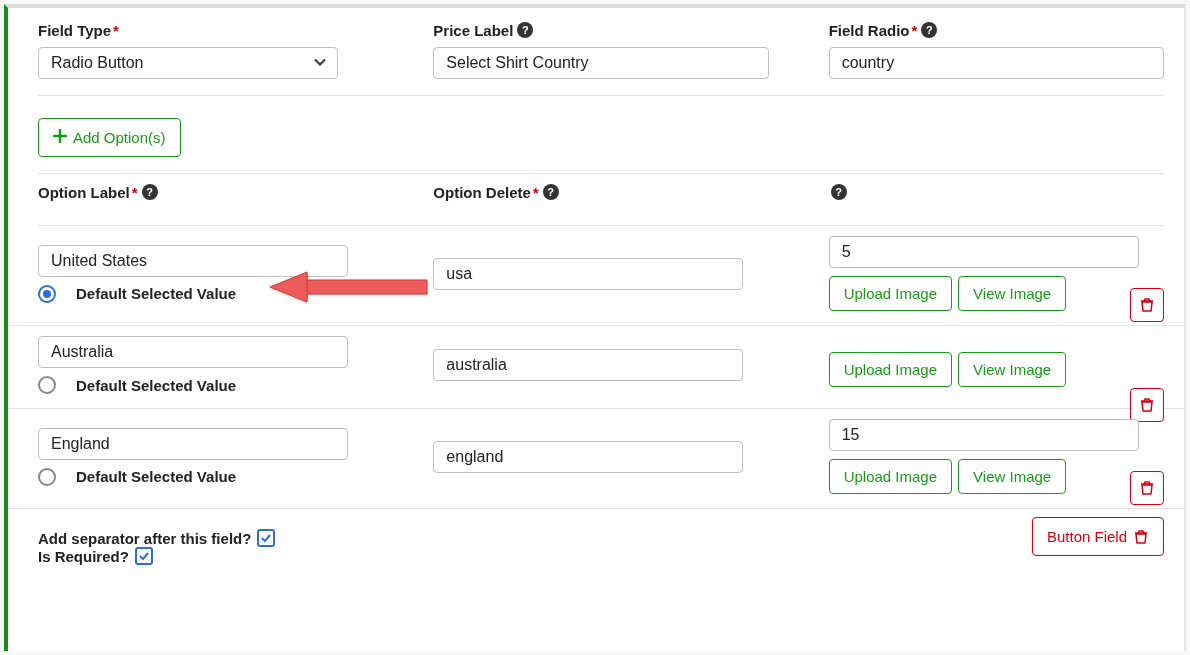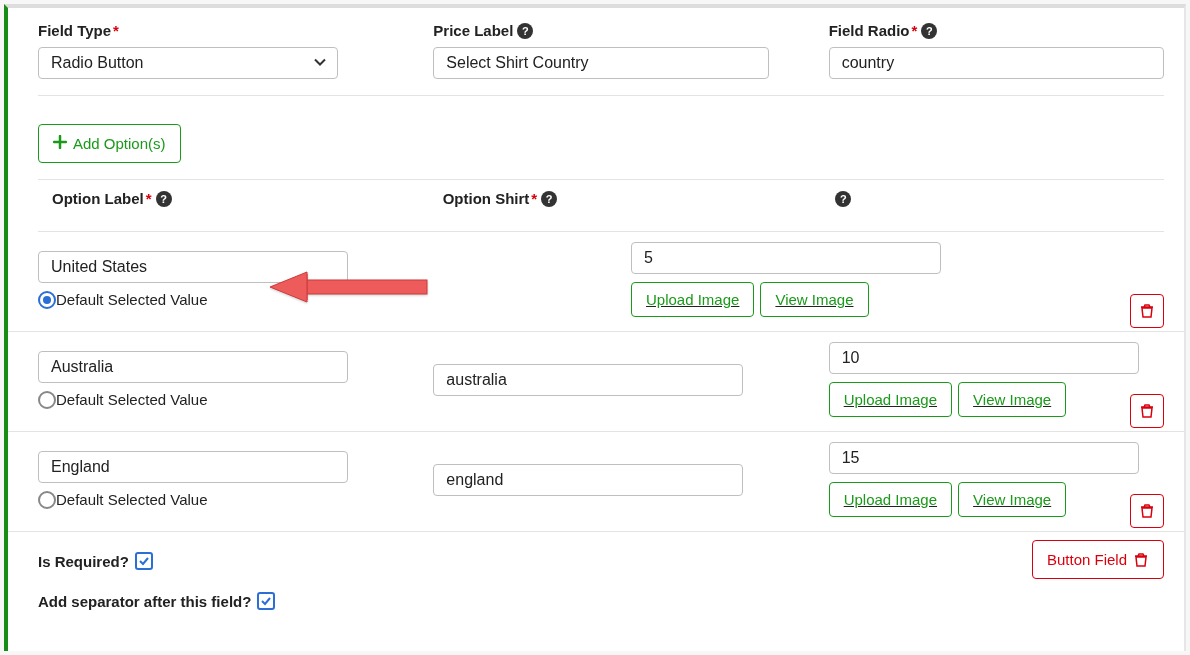--- a/index.html
+++ b/index.html
@@ -24,21 +24,21 @@
   display: flex;
   gap: 60px;
   padding: 14px 20px 8px 30px;
 }
 .col { flex: 1; }
 .label {
   font-weight: bold;
   font-size: 15px;
   margin-bottom: 8px;
   display: flex;
-  align-items: center;
+  align-items: flex-start;
   gap: 2px;
 }
 .req { color: #d9000d; font-weight: bold; }
 .help-icon {
   display: inline-flex;
   width: 16px; height: 16px;
   border-radius: 50%;
   background: #333;
   color: #fff;
   font-size: 11px;
@@ -69,58 +69,57 @@
   right: 10px; top: 50%;
   transform: translateY(-50%);
   pointer-events: none;
 }
 hr.sep {
   border: none;
   border-top: 1px solid #e3e3e3;
   margin: 8px 20px 0 30px;
 }
 .btn-add {
-  margin: 28px 0 8px 30px;
+  margin: 22px 0 8px 30px;
   display: inline-flex;
   align-items: center;
   gap: 6px;
   border: 1px solid #1a9a1a;
   color: #1a9a1a;
   background: #fff;
   padding: 10px 14px;
   border-radius: 4px;
   font-size: 15px;
   cursor: pointer;
   text-align: center;
 }
 .header-row {
   display: flex;
   padding: 10px 20px 8px 30px;
   gap: 60px;
   font-weight: bold;
-  margin-left: 14px;
 }
 .header-row .col { flex: 1; }
 .option-block {
   padding: 10px 20px 14px 30px;
   border-bottom: 1px solid #e3e3e3;
   display: flex;
   gap: 60px;
   align-items: center;
   position: relative;
 }
 .option-block .col { flex: 1; }
 .option-block .input { max-width: 310px; }
 .option-block .col3 .input { max-width: 310px; }
 .radio-group {
   display: flex;
   align-items: center;
-  gap: 0;
+  gap: 20px;
   margin-top: 8px;
-  font-weight: normal;
+  font-weight: bold;
   font-size: 15px;
 }
 .radio {
   width: 18px; height: 18px;
   border: 2px solid #888;
   border-radius: 50%;
   display: inline-flex;
   align-items: center;
   justify-content: center;
   cursor: pointer;
@@ -200,21 +199,21 @@
   cursor: pointer;
 }
 .arrow {
   position: absolute;
   left: 262px;
   top: 262px;
   z-index: 10;
 }
 .arrow svg { filter: drop-shadow(0 1px 1px rgba(0,0,0,0.2)); }
 .col3 { position: relative; }
-.btn-row { display: flex; text-decoration: underline; }
+.btn-row { display: flex; }
 </style>
 </head>
 <body>
 
 <div class="panel">
 
   
   <div class="row">
     <div class="col">
       <div class="label">
@@ -260,39 +259,42 @@
 
   <hr class="sep">
 
   <div class="header-row">
     <div class="col label">
       <span>Option Label</span>
         <span class="req">*</span>
       <span class="help-icon">?</span>
     </div>
     <div class="col label">
-      <span>Option Shirt</span>
+      <span>Option Delete</span>
         <span class="req">*</span>
       <span class="help-icon">?</span>
     </div>
     <div class="col label">
       <span class="help-icon">?</span>
     </div>
   </div>
 
   <hr class="sep">
 
   
   <div class="option-block">
     <div class="col">
       <input class="input" value="United States" style="">
       <div class="radio-group">
         <span class="radio checked"></span>
         <span>Default Selected Value</span>
       </div>
+    </div>
+    <div class="col">
+      <input class="input" value="usa" style="">
     </div>
     <div class="col col3">
       <input class="input" value="5" style="">
       <div class="btn-row">
         <button class="btn-green">Upload Image</button>
         <button class="btn-green">View Image</button>
       </div>
     </div>
     <button class="btn-delete">
       <svg class="trash-icon" viewBox="0 0 16 16">
@@ -307,21 +309,20 @@
       <input class="input" value="Australia" style="">
       <div class="radio-group">
         <span class="radio"></span>
         <span>Default Selected Value</span>
       </div>
     </div>
     <div class="col">
       <input class="input" value="australia" style="">
     </div>
     <div class="col col3">
-      <input class="input" value="10" style="">
       <div class="btn-row">
         <button class="btn-green">Upload Image</button>
         <button class="btn-green">View Image</button>
       </div>
     </div>
     <button class="btn-delete">
       <svg class="trash-icon" viewBox="0 0 16 16">
           <path d="M3 5h10l-1 9H4L3 5zm3-3h4l1 2H5l1-2zM2 4h12" fill="none" stroke="#d9000d" stroke-width="1.5"></path>
         </svg>
     </button>
@@ -353,36 +354,36 @@
     </button>
   </div>
 
   <div class="bottom-area">
     <button class="btn-delete-field">
       <span>Button Field</span>
       <svg class="trash-icon" viewBox="0 0 16 16">
           <path d="M3 5h10l-1 9H4L3 5zm3-3h4l1 2H5l1-2zM2 4h12" fill="none" stroke="#d9000d" stroke-width="1.5"></path>
         </svg>
     </button>
+    <div class="check-row" style="margin-bottom:0">
+      <span>Add separator after this field?</span>
+      <span class="checkbox">
+        <svg viewBox="0 0 12 12">
+            <path d="M2 6l3 3 5-6" fill="none" stroke="#2b6fd6" stroke-width="2"></path>
+          </svg>
+      </span>
+    </div>
     <div class="check-row">
       <span>Is Required?</span>
       <span class="checkbox">
         <svg viewBox="0 0 12 12">
             <path d="M2 6l3 3 5-6" fill="none" stroke="#2b6fd6" stroke-width="2"></path>
           </svg>
       </span>
     </div>
-    <div class="check-row" style="margin-bottom:0">
-      <span>Add separator after this field?</span>
-      <span class="checkbox">
-        <svg viewBox="0 0 12 12">
-            <path d="M2 6l3 3 5-6" fill="none" stroke="#2b6fd6" stroke-width="2"></path>
-          </svg>
-      </span>
-    </div>
   </div>
 
   
   <div class="arrow">
     <svg width="170" height="50" viewBox="0 0 170 50">
       <path d="M165 25 L45 25 L45 12 L10 25 L45 38 L45 25" fill="#ee5b5b" stroke="#cc3a3a" stroke-width="1"></path>
       <rect x="45" y="18" width="120" height="14" fill="#ee5b5b" stroke="#cc3a3a" stroke-width="1"></rect>
       <path d="M45 10 L8 25 L45 40 Z" fill="#ee5b5b" stroke="#cc3a3a" stroke-width="1"></path>
     </svg>
   </div>

